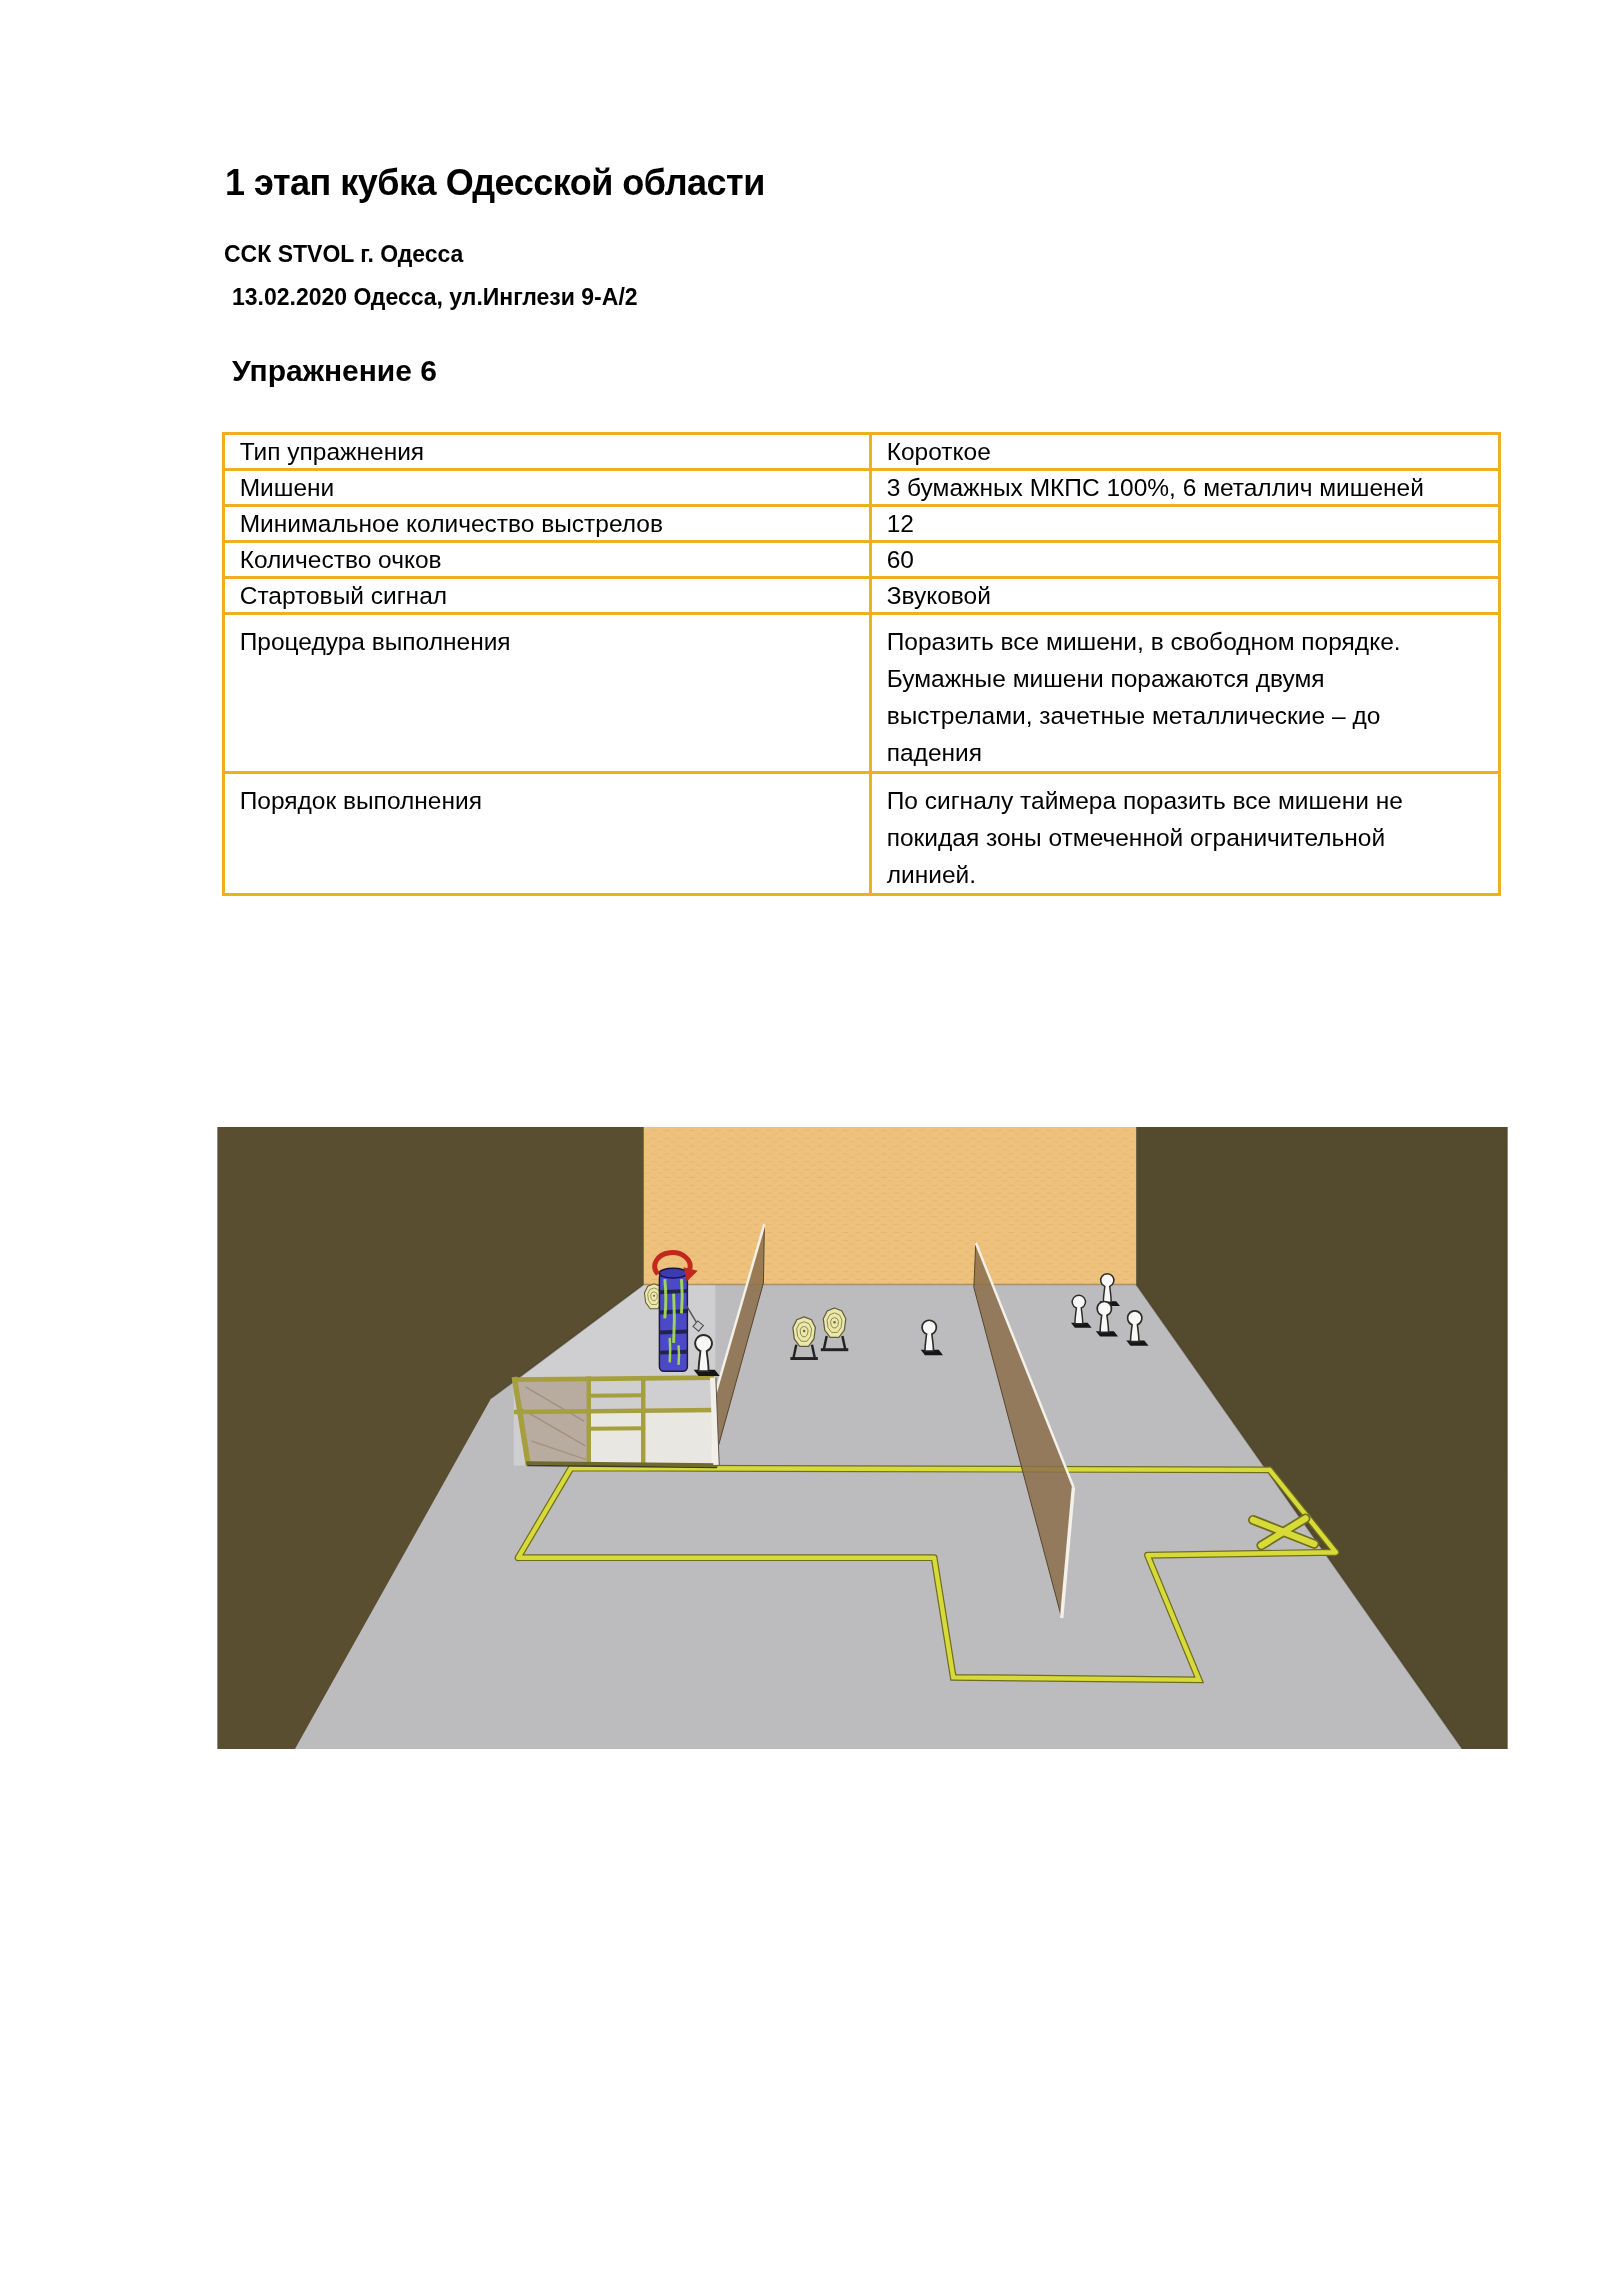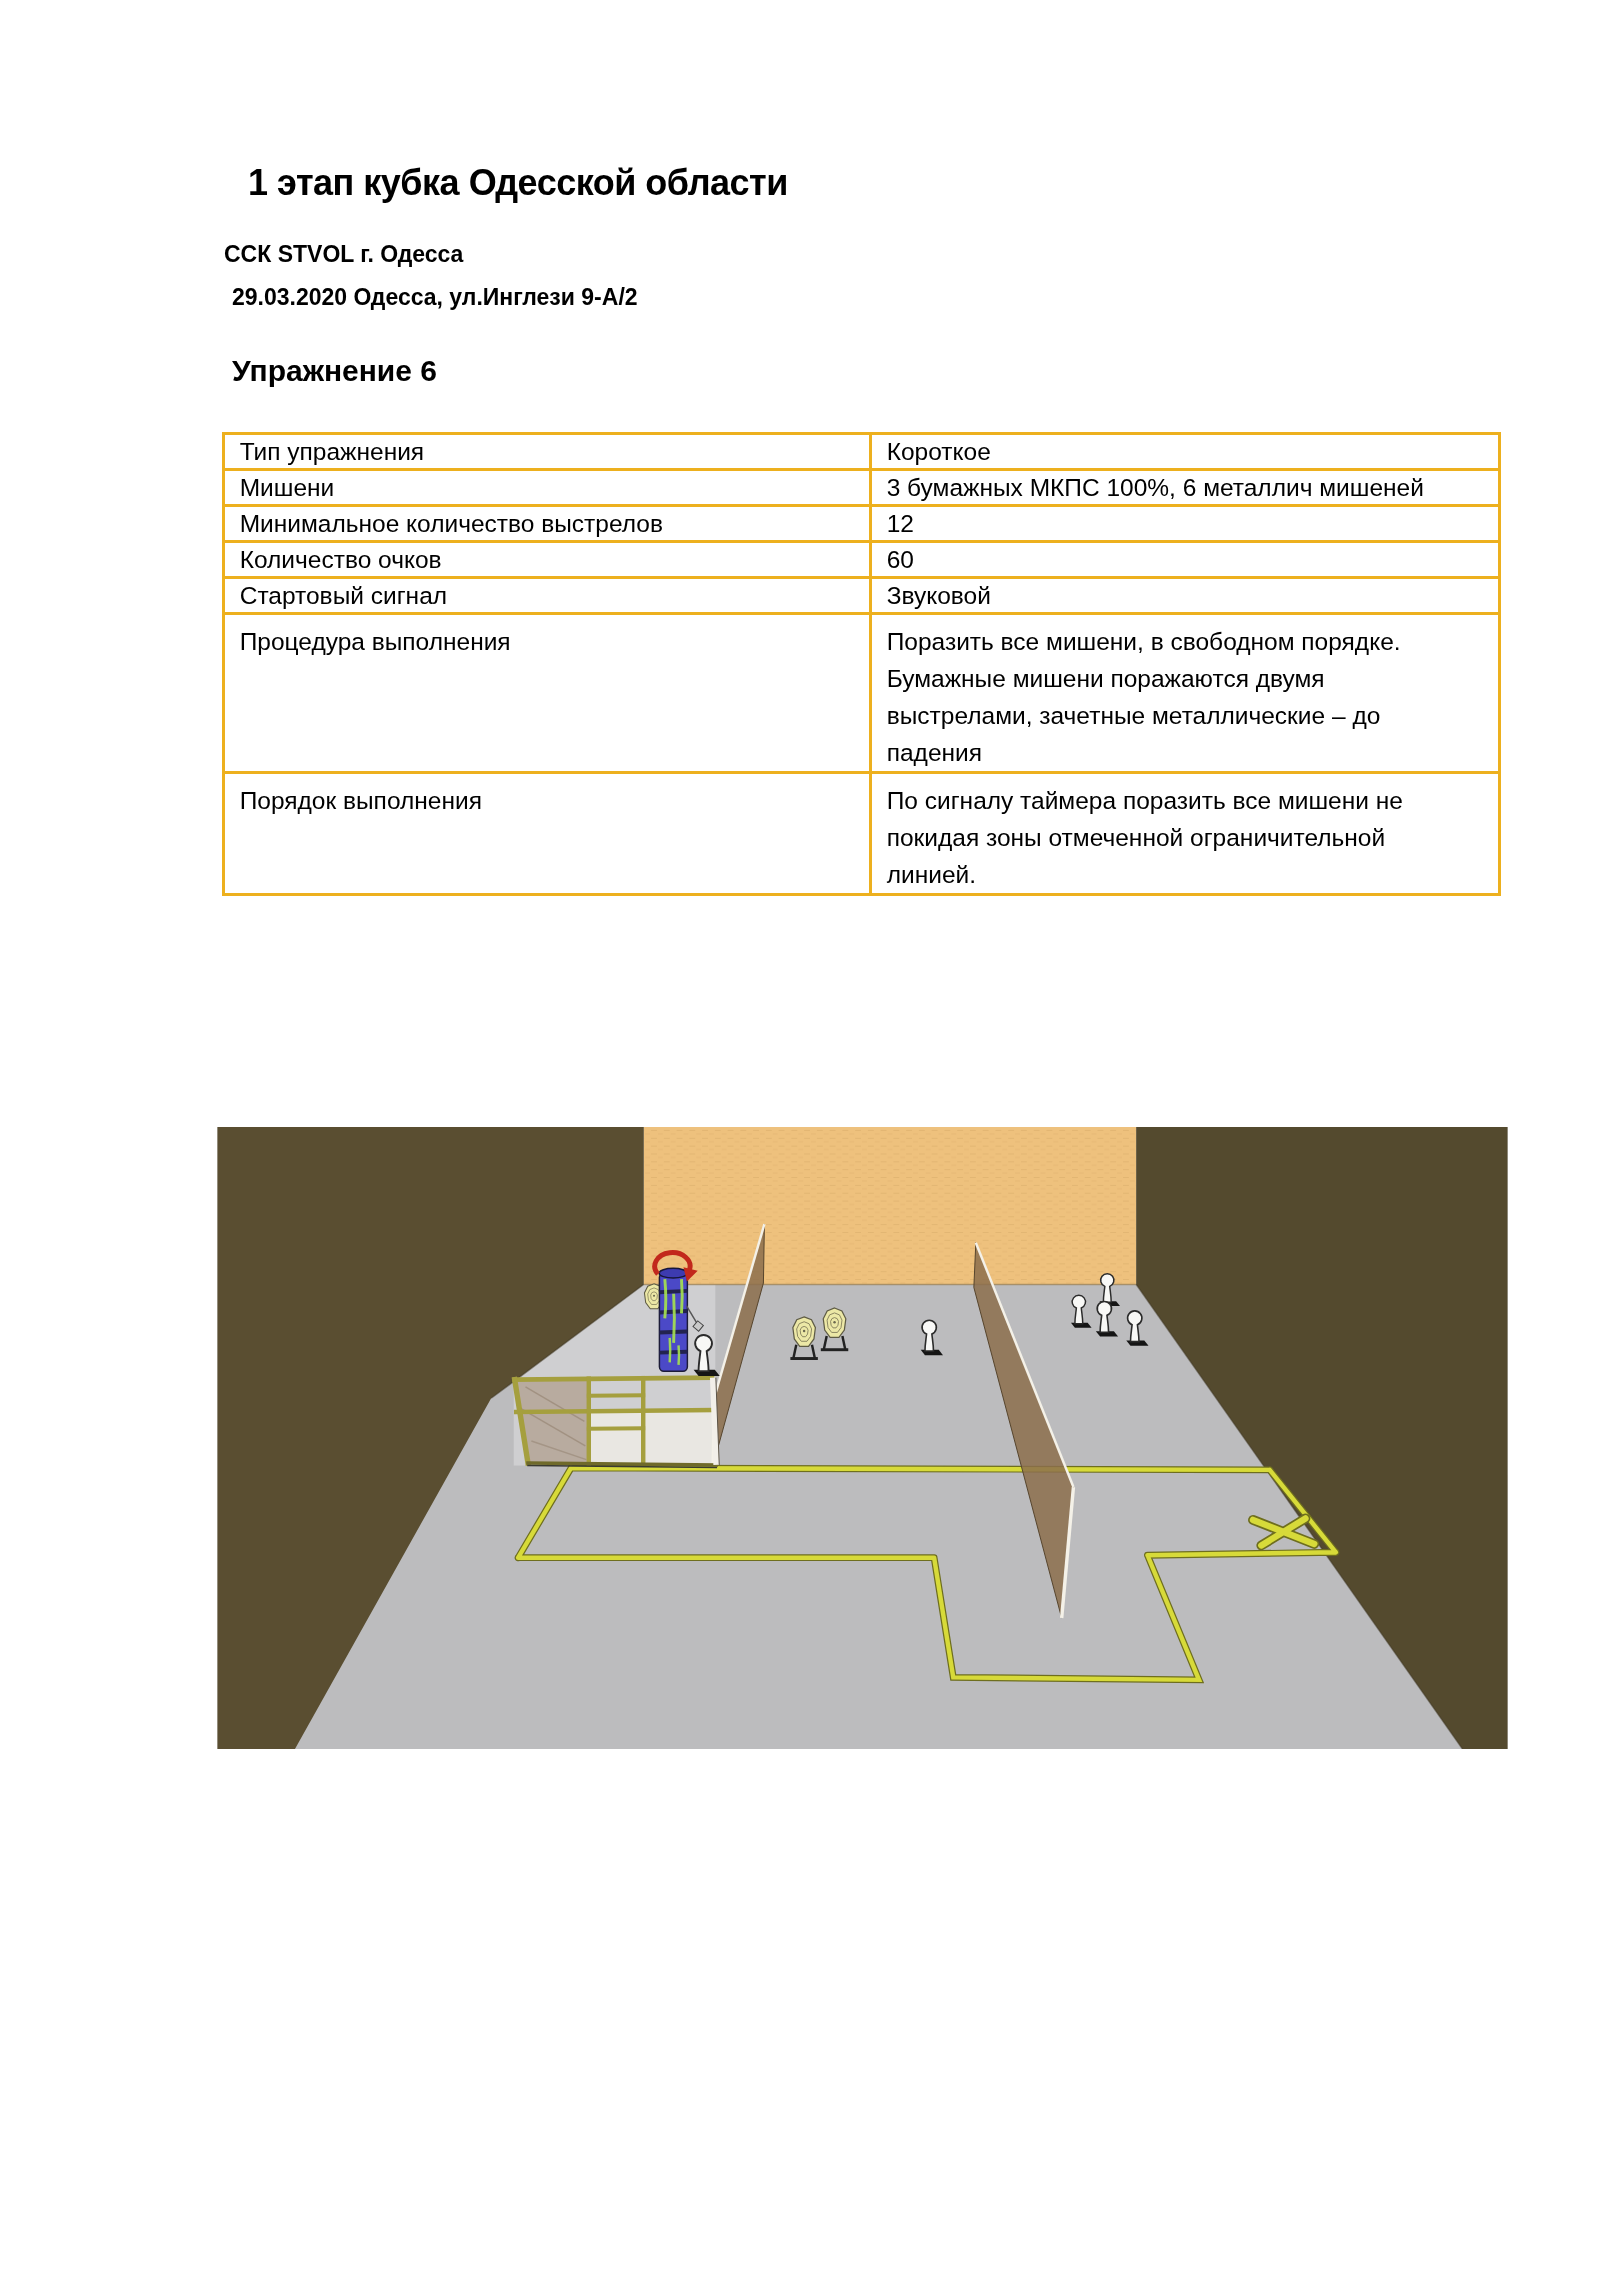--- a/index.html
+++ b/index.html
@@ -1,21 +1,21 @@
 <!DOCTYPE html>
 <html style="font-size:7.9px"><head>
 <meta charset="utf-8">
 <style>
   html,body{margin:0;padding:0;background:#ffffff;}
   .page{
     position:relative;width:1623px;height:2295px;background:#ffffff;
     font-family:"Liberation Sans", sans-serif;color:#000;overflow:hidden;
   }
   .title{
-    position:absolute;left:248px;top:162px;font-size:36px;font-weight:700;
+    position:absolute;left:225px;top:162px;font-size:36px;font-weight:700;
     letter-spacing:-0.5px;white-space:nowrap;
   }
   .club{
     position:absolute;left:224px;top:241px;font-size:23px;font-weight:700;white-space:nowrap;text-align:center;
   }
   .dateline{
     position:absolute;left:232px;top:284px;font-size:23px;font-weight:700;white-space:nowrap;
   }
   .exercise{
     position:absolute;left:232px;top:354px;font-size:30px;font-weight:700;white-space:nowrap;
@@ -43,21 +43,21 @@
   }
   .scene svg{display:block;width:1291px;height:622px;}
 </style>
 </head>
 <body>
 
 <div class="page">
 
   <div class="title">1 этап кубка Одесской области</div>
   <div class="club">ССК STVOL г. Одесса</div>
-  <div class="dateline">29.03.2020 Одесса,  ул.Инглези 9-А/2</div>
+  <div class="dateline">13.02.2020 Одесса,  ул.Инглези 9-А/2</div>
   <div class="exercise">Упражнение 6</div>
 
   <table class="stage">
     <colgroup>
         <col class="c1">
         <col class="c2">
       </colgroup>
     <tbody>
       <tr class="h1r">
         <td>Тип упражнения</td>

